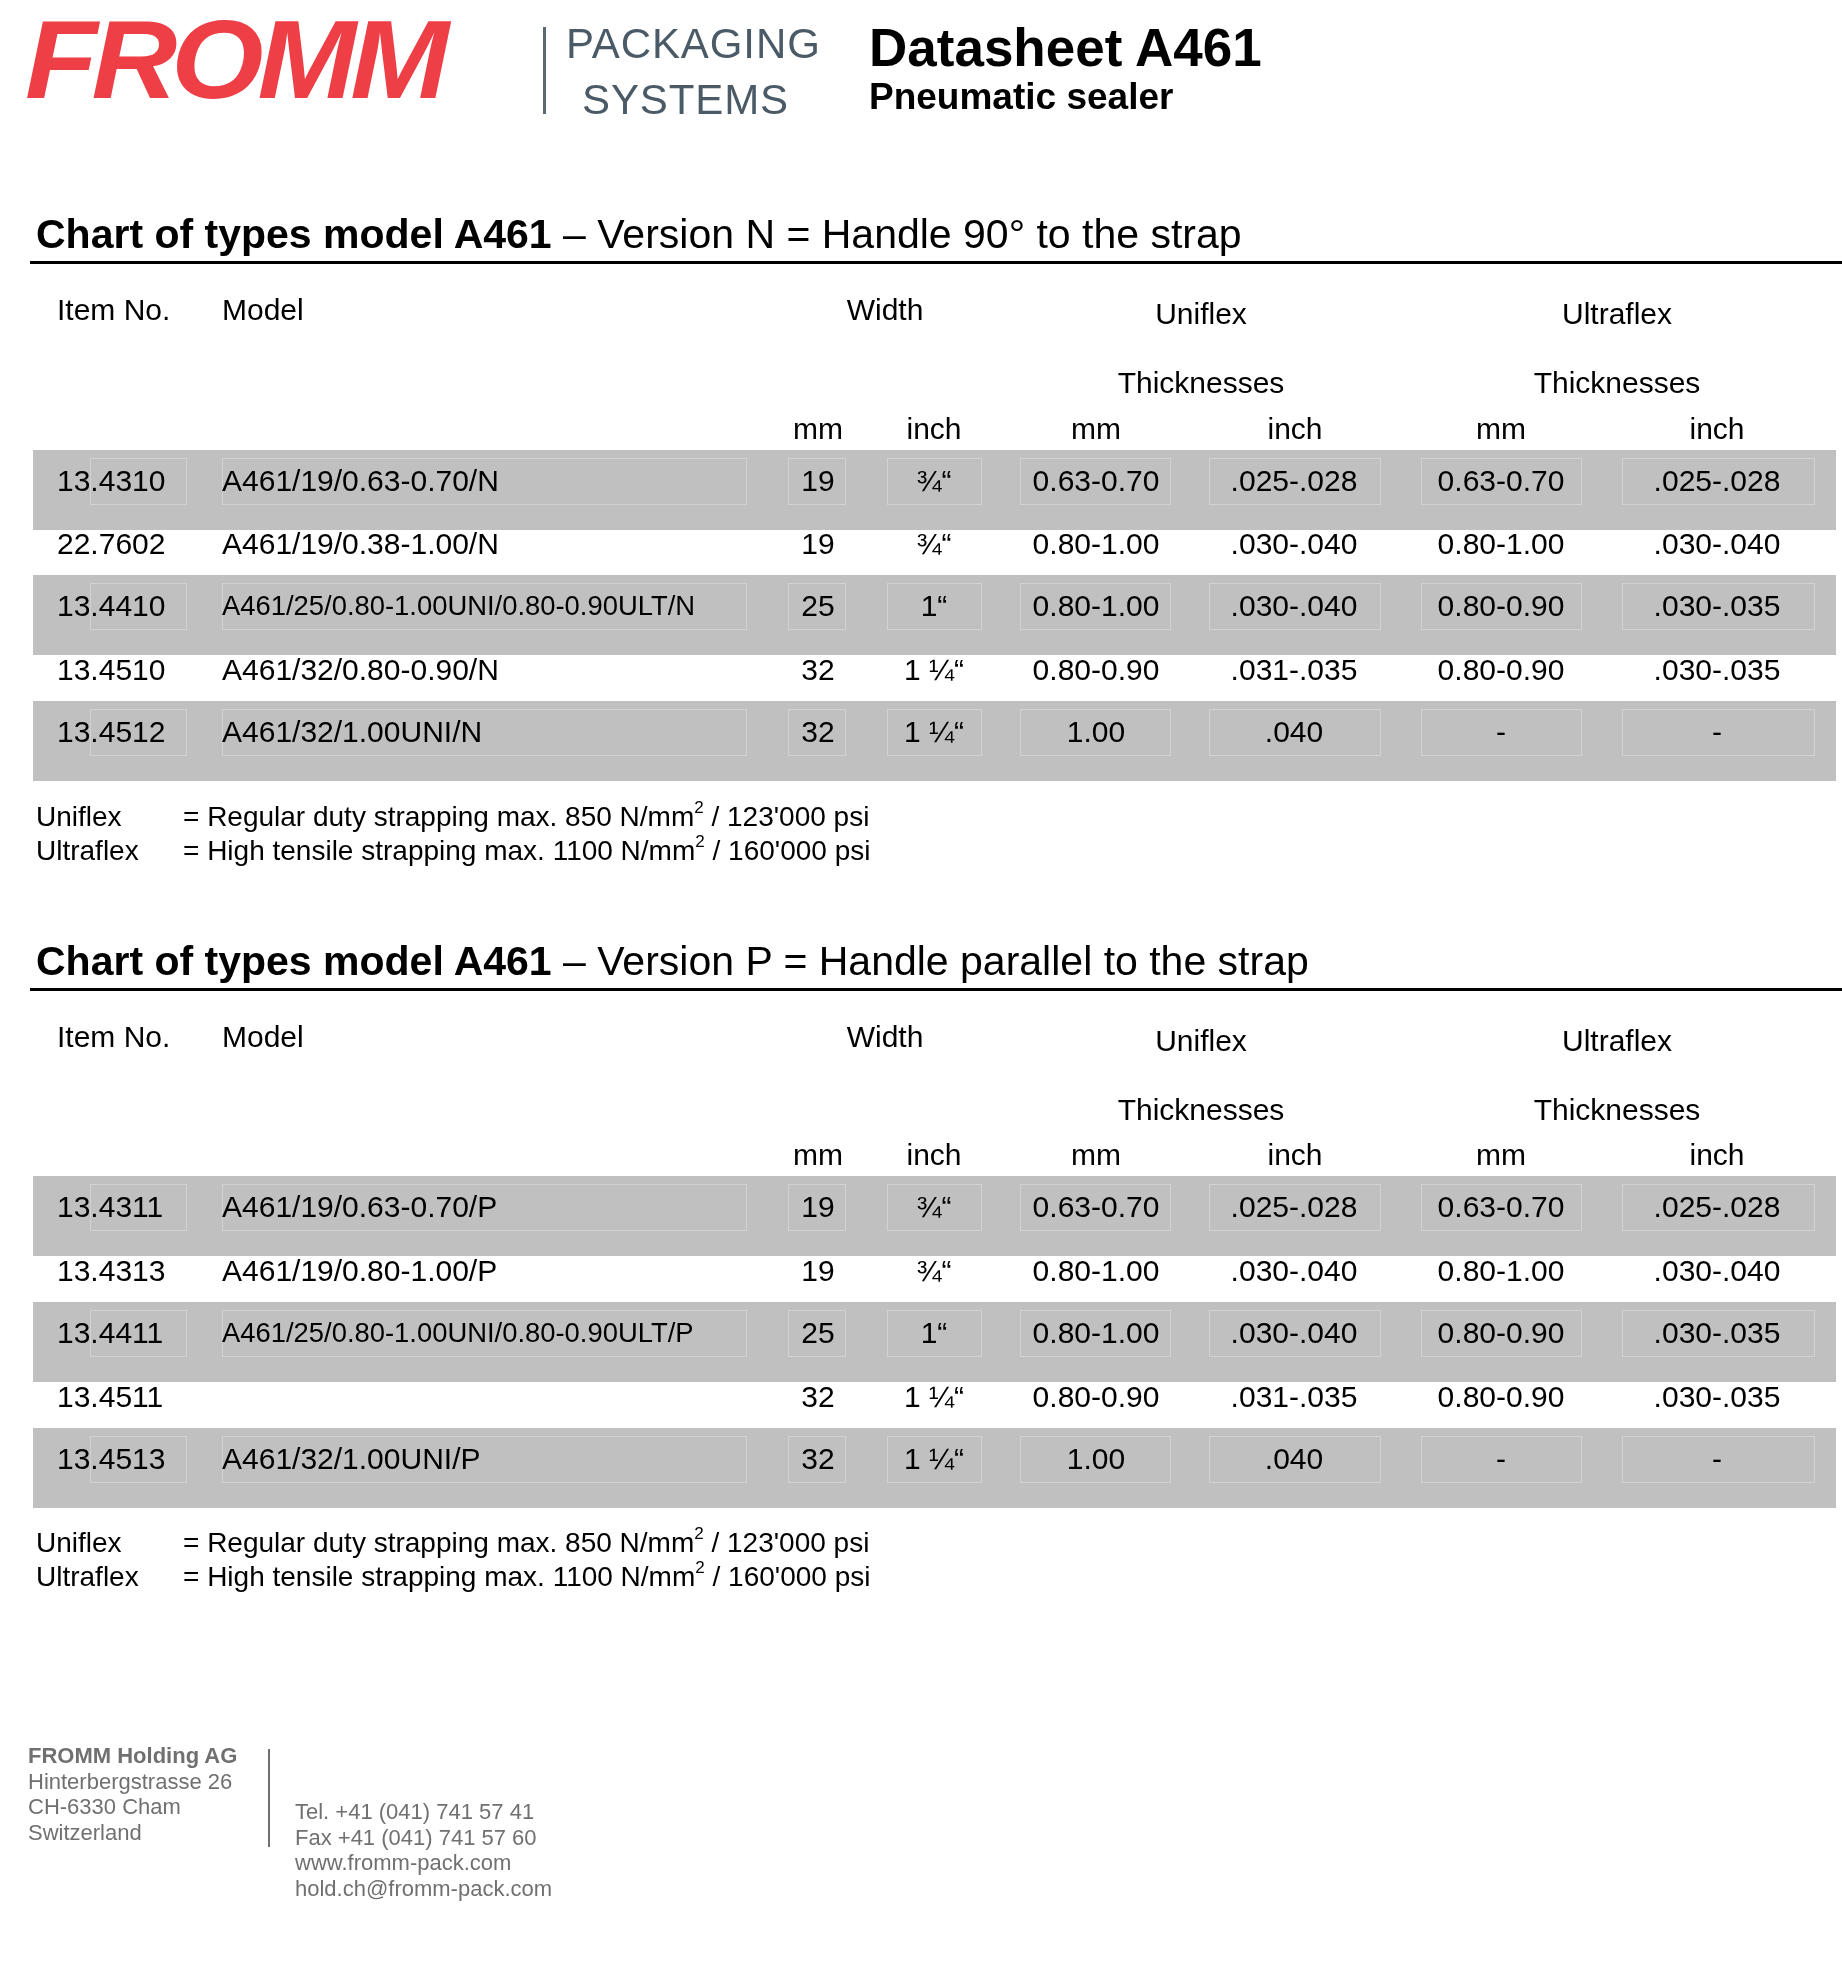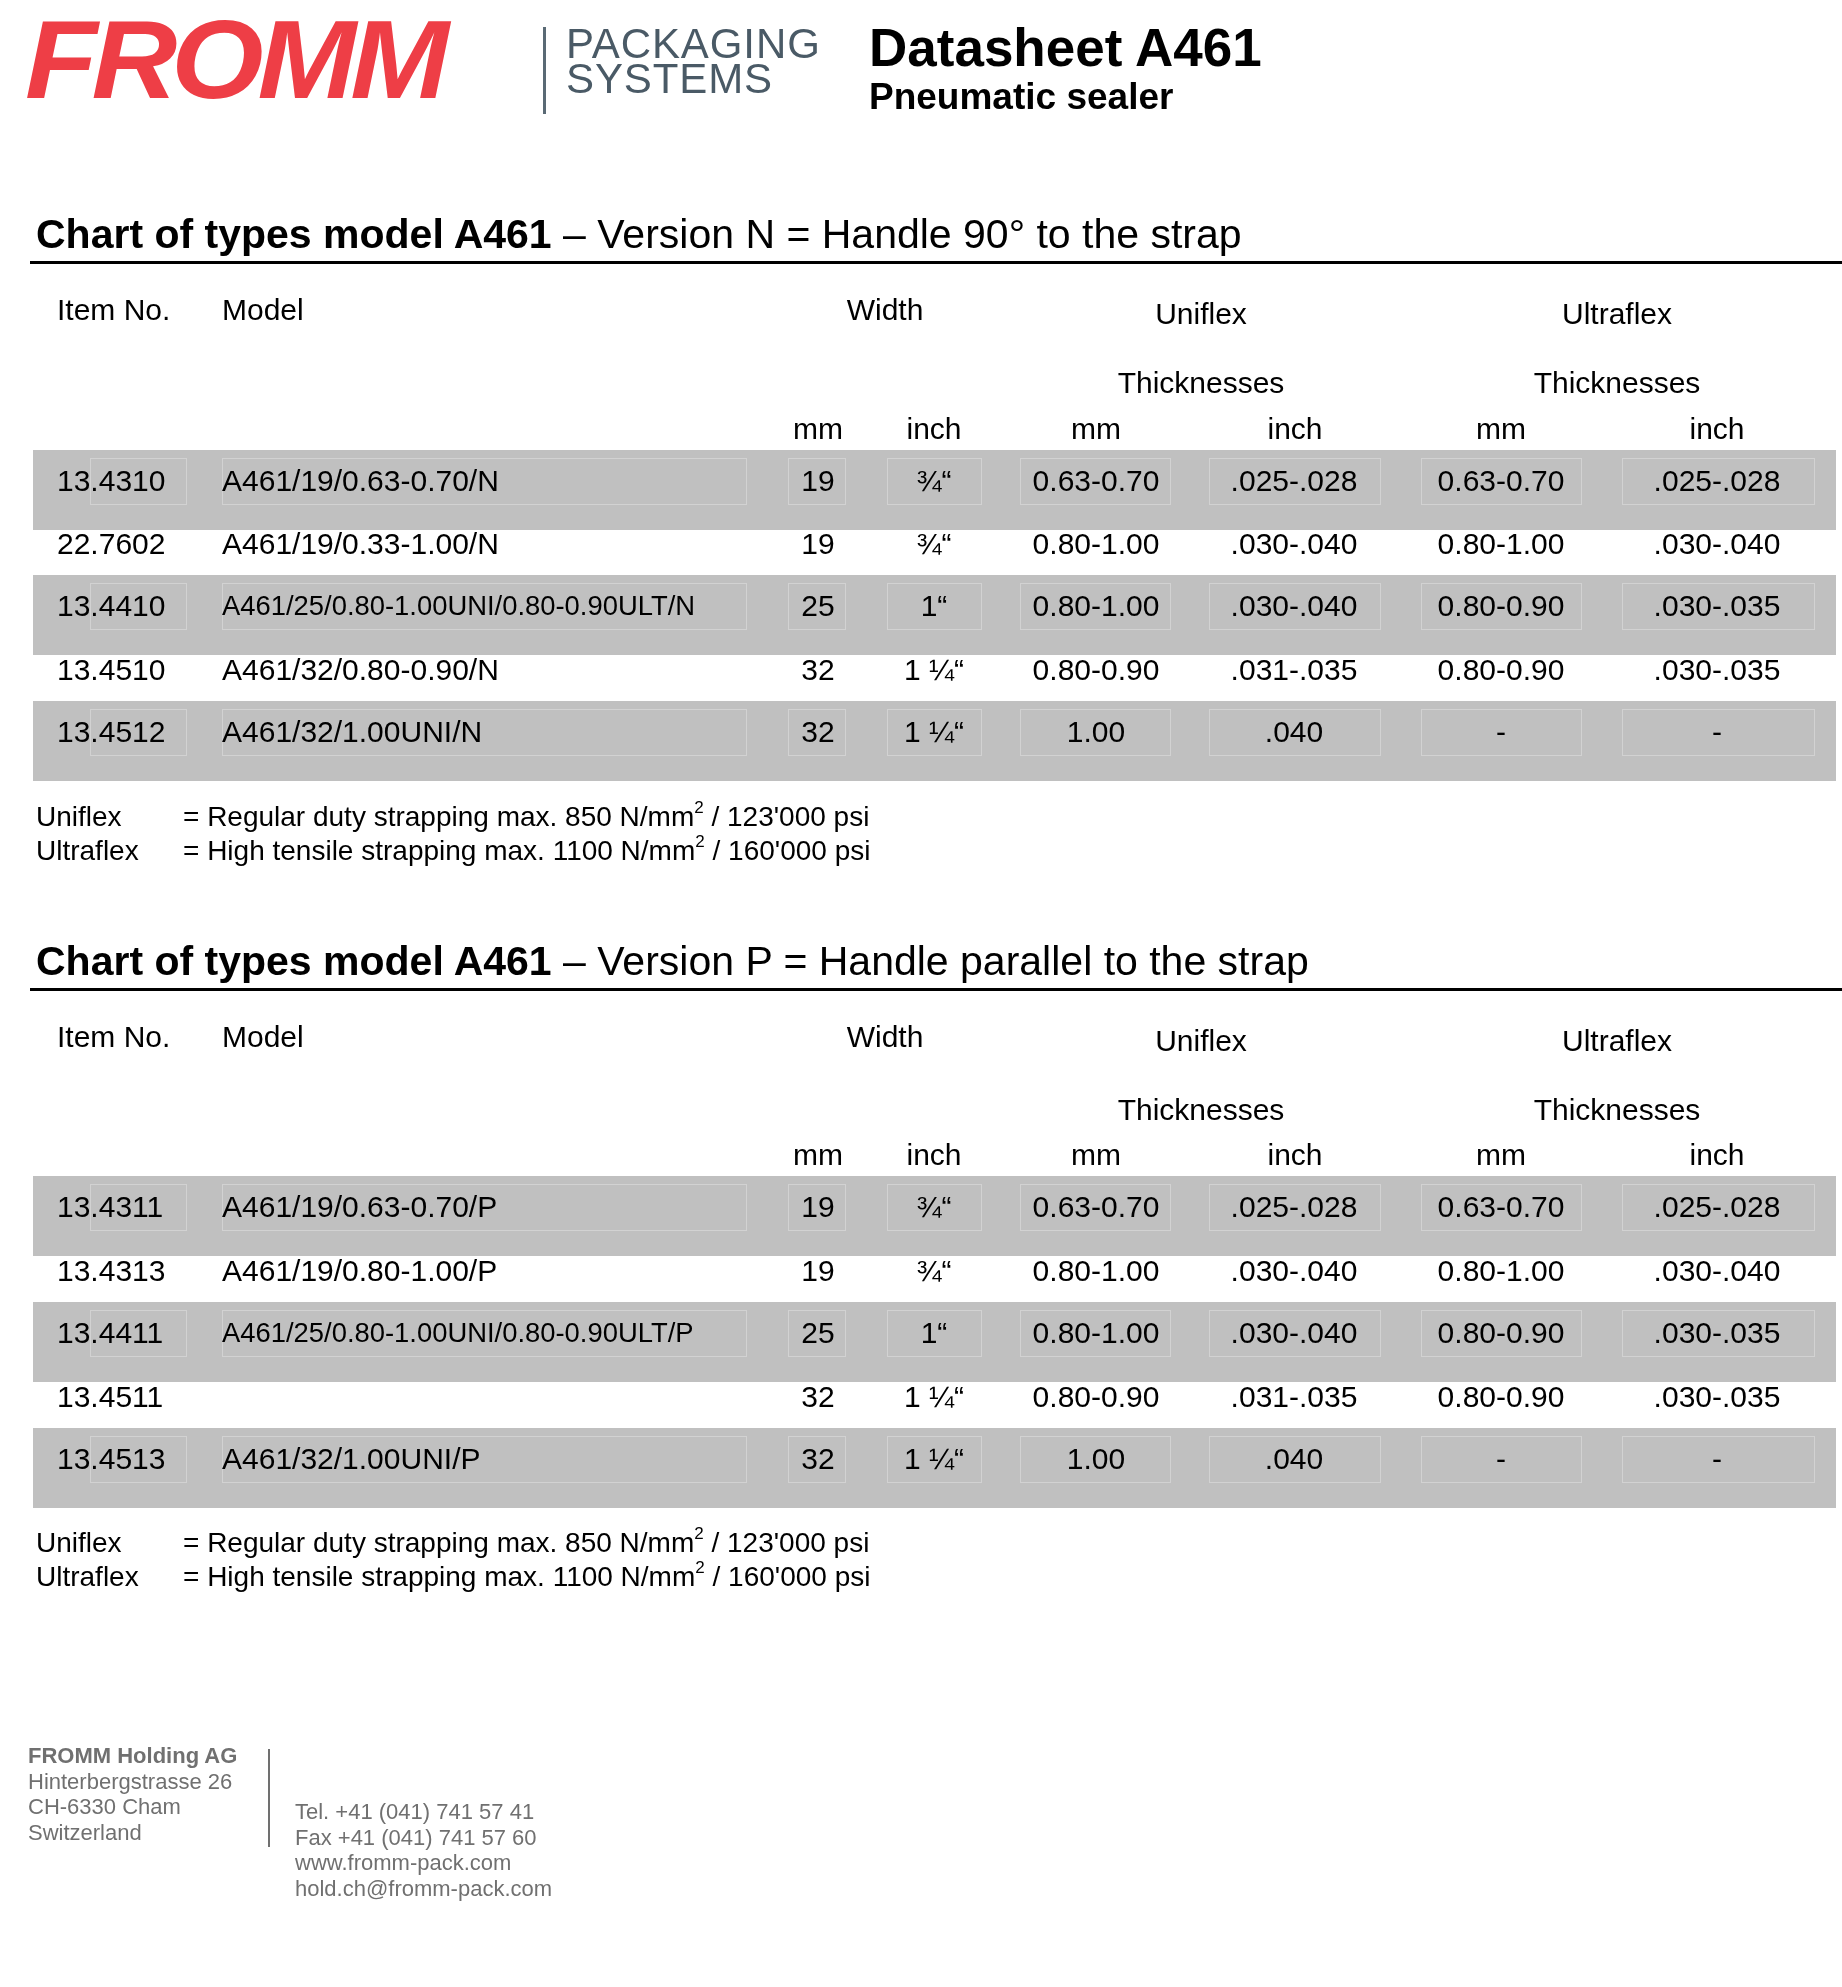--- a/index.html
+++ b/index.html
@@ -42,21 +42,21 @@
   .footer-text { font-size: 22px; line-height: 25.6px; color: #707070; }
   .footer-text b { font-weight: bold; }
   .footer-divider { left: 268px; top: 1749px; width: 1.9px; height: 98px; background: #707070; }
 </style>
 </head>
 <body>
 
 <div class="abs logo-fromm">FROMM</div>
 <div class="abs logo-divider"></div>
 <div class="abs logo-sub" style="top:23px;">PACKAGING</div>
-<div class="abs logo-sub" style="top:58px;">SYSTEMS</div>
+<div class="abs logo-sub" style="top:79px;margin-left:16px;">SYSTEMS</div>
 <div class="abs ds-title">Datasheet A461</div>
 <div class="abs ds-sub">Pneumatic sealer</div>
 
 <div id="sections">
     <div class="abs section-title" style="top:214px"><b>Chart of types model A461</b><span> – Version N = Handle 90° to the strap</span></div>
     <div class="abs section-rule" style="top:261px"></div>
     <div class="abs hdr" style="left:57px;top:295px">Item No.</div>
     <div class="abs hdr" style="left:222px;top:295px">Model</div>
     <div class="abs hdr hdr-c" style="left:885px;top:295px">Width</div>
     <div class="abs hdr hdr-c" style="left:1201px;top:299px">Uniflex</div>
@@ -82,21 +82,21 @@
       <div class="cell c-model">A461/19/0.63-0.70/N</div>
       <div class="cell c-center" style="left:785px">19</div>
       <div class="cell c-center" style="left:901px">¾“</div>
       <div class="cell c-center" style="left:1063px">0.63-0.70</div>
       <div class="cell c-center" style="left:1261px">.025-.028</div>
       <div class="cell c-center" style="left:1468px">0.63-0.70</div>
       <div class="cell c-center" style="left:1684px">.025-.028</div>
     </div>
     <div class="row" style="top:513px">
       <div class="cell c-item">22.7602</div>
-      <div class="cell c-model">A461/19/0.33-1.00/N</div>
+      <div class="cell c-model">A461/19/0.38-1.00/N</div>
       <div class="cell c-center" style="left:785px">19</div>
       <div class="cell c-center" style="left:901px">¾“</div>
       <div class="cell c-center" style="left:1063px">0.80-1.00</div>
       <div class="cell c-center" style="left:1261px">.030-.040</div>
       <div class="cell c-center" style="left:1468px">0.80-1.00</div>
       <div class="cell c-center" style="left:1684px">.030-.040</div>
     </div>
     <div class="row shaded" style="top:575px">
       <div class="cell-box" style="left:57px;width:97px"></div>
       <div class="cell-box" style="left:189px;width:525px"></div>

